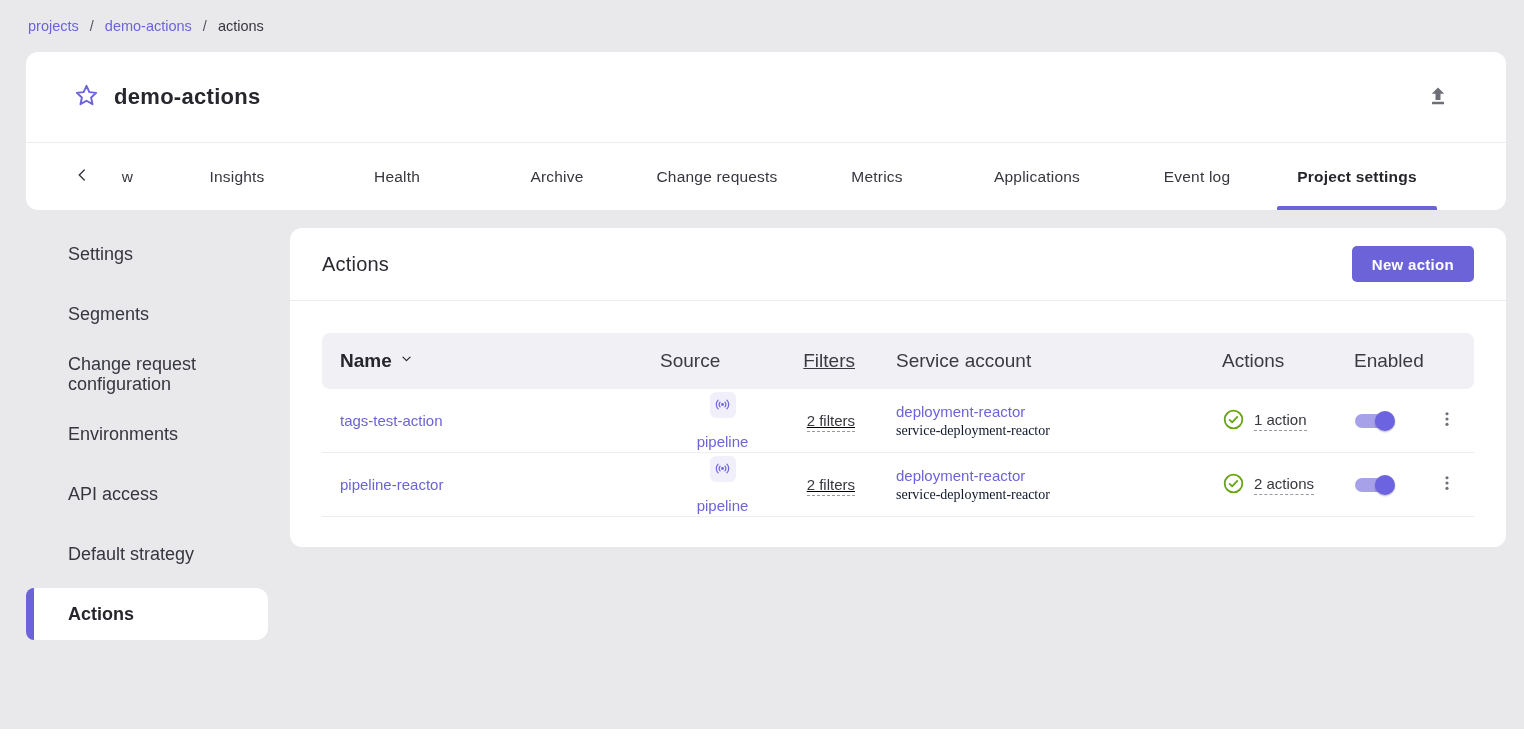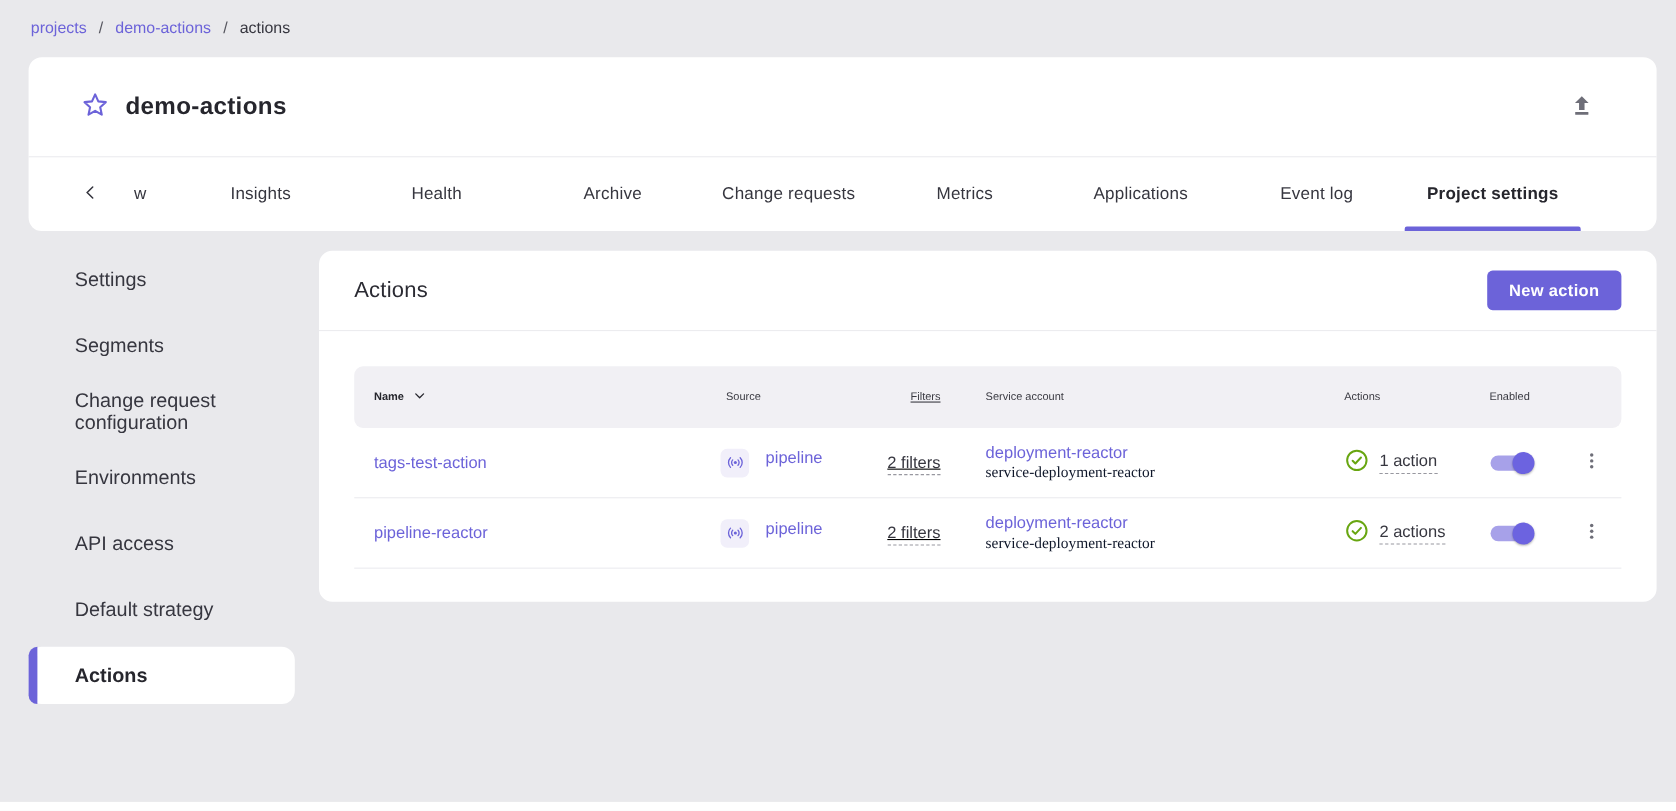--- a/index.html
+++ b/index.html
@@ -52,33 +52,33 @@
     border-bottom:1px solid #ececef; }
   .panel-title { font-size:20px; font-weight:500; color:#2b2b33; letter-spacing:.2px; }
   .new-action-btn { margin-left:auto; height:36px; padding:0 20px; background:#6c63d9;
     color:#ffffff; font-size:15px; font-weight:700; font-family:"Liberation Sans",sans-serif;
     border:none; border-radius:5px; cursor:pointer; letter-spacing:.3px; }
 
   
   .table { margin:32px 32px 0 32px; }
   .trow { display:grid; grid-template-columns:333px 135px 84px 326px 130px 90px 54px;
     align-items:center; }
-  .thead { height:56px; background:#f1f0f4; border-radius:8px; font-size:10px; color:#3a3a42; }
+  .thead { height:56px; background:#f1f0f4; border-radius:8px; font-size:19px; color:#3a3a42; }
   .thead .c-name { display:flex; align-items:center; gap:6px; padding-left:18px;
     font-weight:700; color:#26262d; cursor:pointer; }
   .thead .c-source { padding-left:5px; }
   .tbody-row { height:64px; border-bottom:1px solid #ececef; font-size:15px; }
   .c-filters { text-align:right; padding-right:19px;text-decoration:underline; }
   .c-service { padding-left:22px; }
   .c-actions { padding-left:22px; }
   .c-enabled { padding-left:24px; }
   .c-menu { display:flex; justify-content:center; }
 
   a.plink { color:#6c63d9; text-decoration:none; cursor:pointer; }
-  .source-cell { display:flex; align-items:flex-start; gap:15px; }
+  .source-cell { display:flex; align-items:center; gap:15px;flex-direction:column; }
   .source-chip { width:26px; height:26px; background:#f1effa; border-radius:6px;
     display:flex; align-items:center; justify-content:center; }
   .dashed { color:#36363f; border-bottom:1.5px dashed #9898a0; padding-bottom:2px; cursor:default; }
   .svc-link { display:block; font-size:15px; line-height:19px; }
   .svc-sub { display:block; font-size:14px; line-height:19px; color:#0f172a;font-family:Liberation Serif, serif; }
   .actions-cell { display:flex; align-items:center; gap:9px; }
 
   .switch { position:relative; width:41px; height:22px; cursor:pointer; }
   .switch .track { position:absolute; left:1px; top:4px; width:36px; height:14px;
     border-radius:7px; background:#a7a1e9; }

